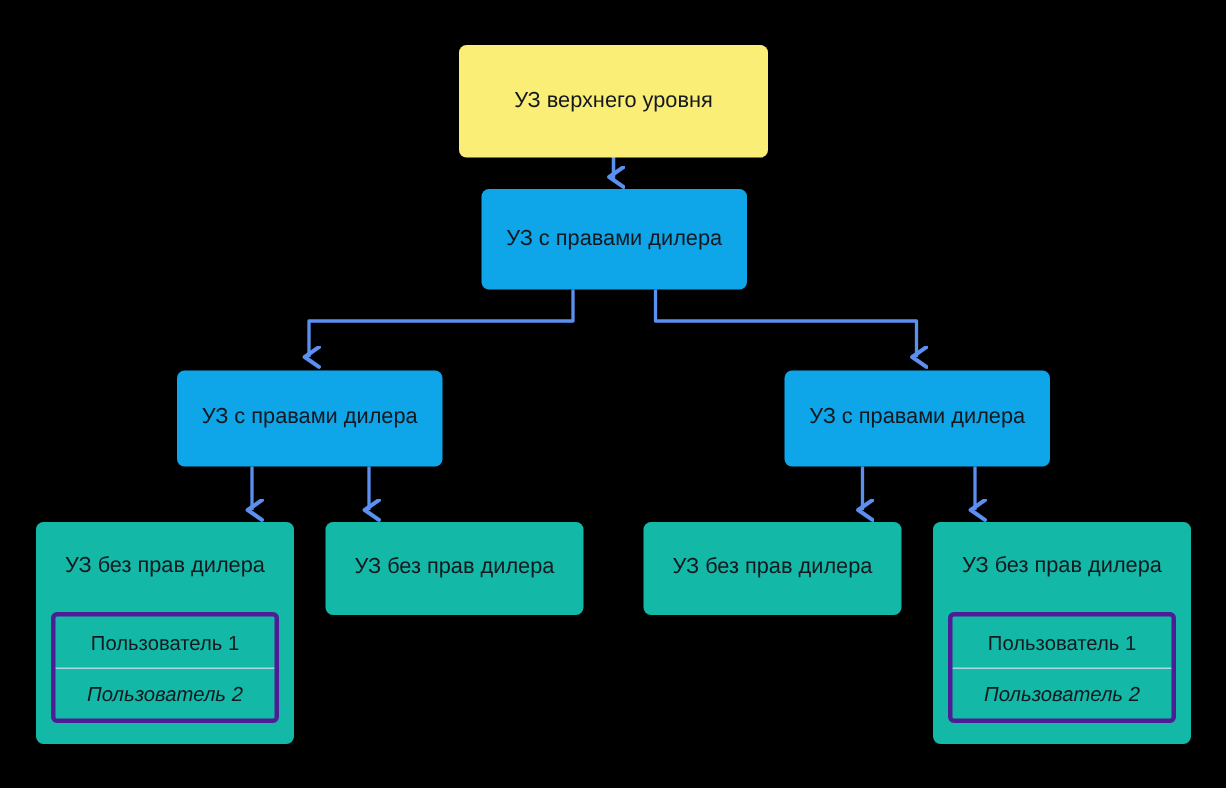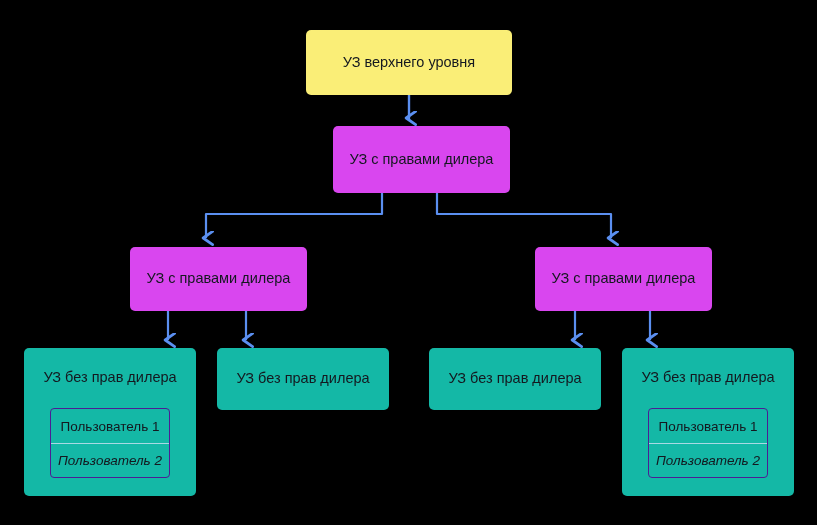--- a/index.html
+++ b/index.html
@@ -29,42 +29,41 @@
     font-size: 14.5px;
     line-height: 1.2;
     color: #14181f;
     text-align: center;
     white-space: nowrap;
   }
   .node-root {
     background: #FAEE77;
   }
   .node-dealer {
-    background: #d946ef;
-    margin-left: 12px;
+    background: #0ea5e9;
   }
   .node-leaf {
     background: #14b8a6;
   }
   .node-centered {
     justify-content: center;
   }
   .node-with-list {
     justify-content: flex-start;
   }
   .node-with-list .node-label {
     margin-top: 0;
   }
   .user-list {
     box-sizing: border-box;
-    border: 1px solid #4c1d95;
+    border: 3px solid #4c1d95;
     border-radius: 4px;
     background: transparent;
     overflow: hidden;
-    width: 120px;
+    width: 152px;
   }
   .user-row {
     box-sizing: border-box;
     height: 34px;
     display: flex;
     align-items: center;
     justify-content: center;
     font-size: 13.5px;
     color: #14181f;
     white-space: nowrap;
@@ -117,21 +116,21 @@
 
     <g>
       <line x1="575" y1="311" x2="575" y2="340" stroke="#5B8FF0" stroke-width="2.2" marker-end="url(#arrowhead)"></line>
     </g>
 
     <g>
       <line x1="650" y1="311" x2="650" y2="340" stroke="#5B8FF0" stroke-width="2.2" marker-end="url(#arrowhead)"></line>
     </g>
   </svg>
 
-  <div class="node node-root node-centered" style="left:306px; top:30px; width:206px; height:65px;">
+  <div class="node node-root node-centered" style="left:306px; top:30px; width:206px; height:75px;">
     <div class="node-label">УЗ верхнего уровня</div>
   </div>
 
   <div class="node node-dealer node-centered" style="left:321px; top:126px; width:177px; height:67px;">
     <div class="node-label">УЗ с правами дилера</div>
   </div>
 
   <div class="node node-dealer node-centered" style="left:118px; top:247px; width:177px; height:64px;">
     <div class="node-label">УЗ с правами дилера</div>
   </div>

